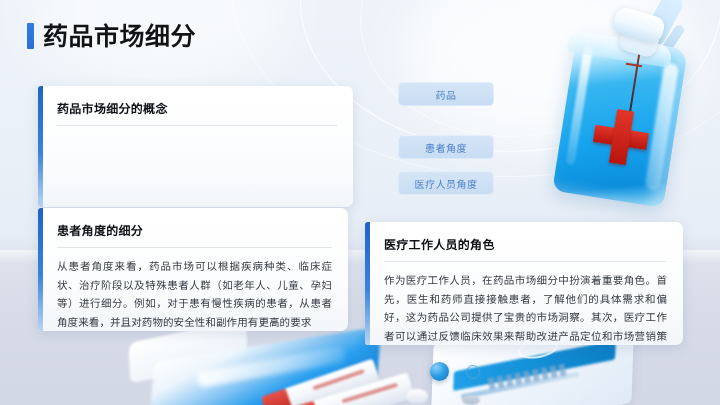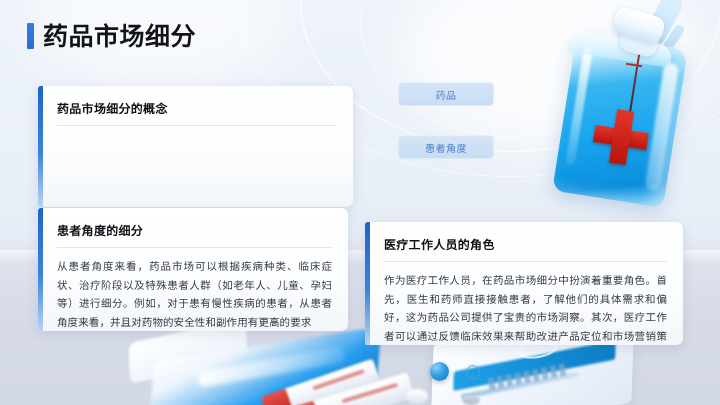--- a/index.html
+++ b/index.html
@@ -391,14 +391,15 @@
     <div class="accent"></div>
     <div class="inner">
       <h3>医疗工作人员的角色</h3>
       <div class="rule"></div>
       <p>作为医疗工作人员，在药品市场细分中扮演着重要角色。首先，医生和药师直接接触患者，了解他们的具体需求和偏好，这为药品公司提供了宝贵的市场洞察。其次，医疗工作者可以通过反馈临床效果来帮助改进产品定位和市场营销策略</p>
     </div>
   </div>
 
   <div class="pill" id="pill-0">药品</div>
   <div class="pill" id="pill-1">患者角度</div>
+  <div class="pill" id="pill-2">医疗人员角度</div>
 
 </div>
 
 </body></html>

